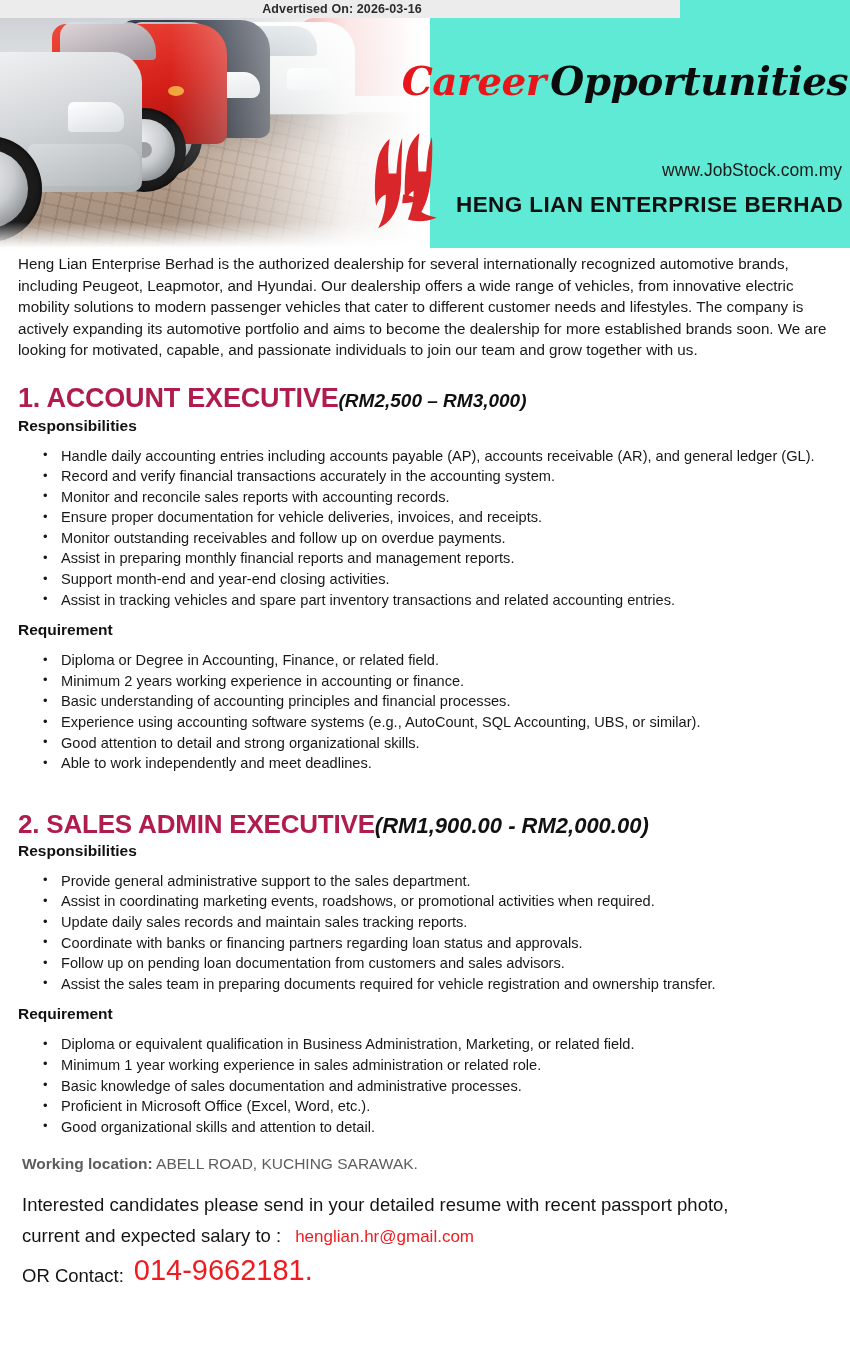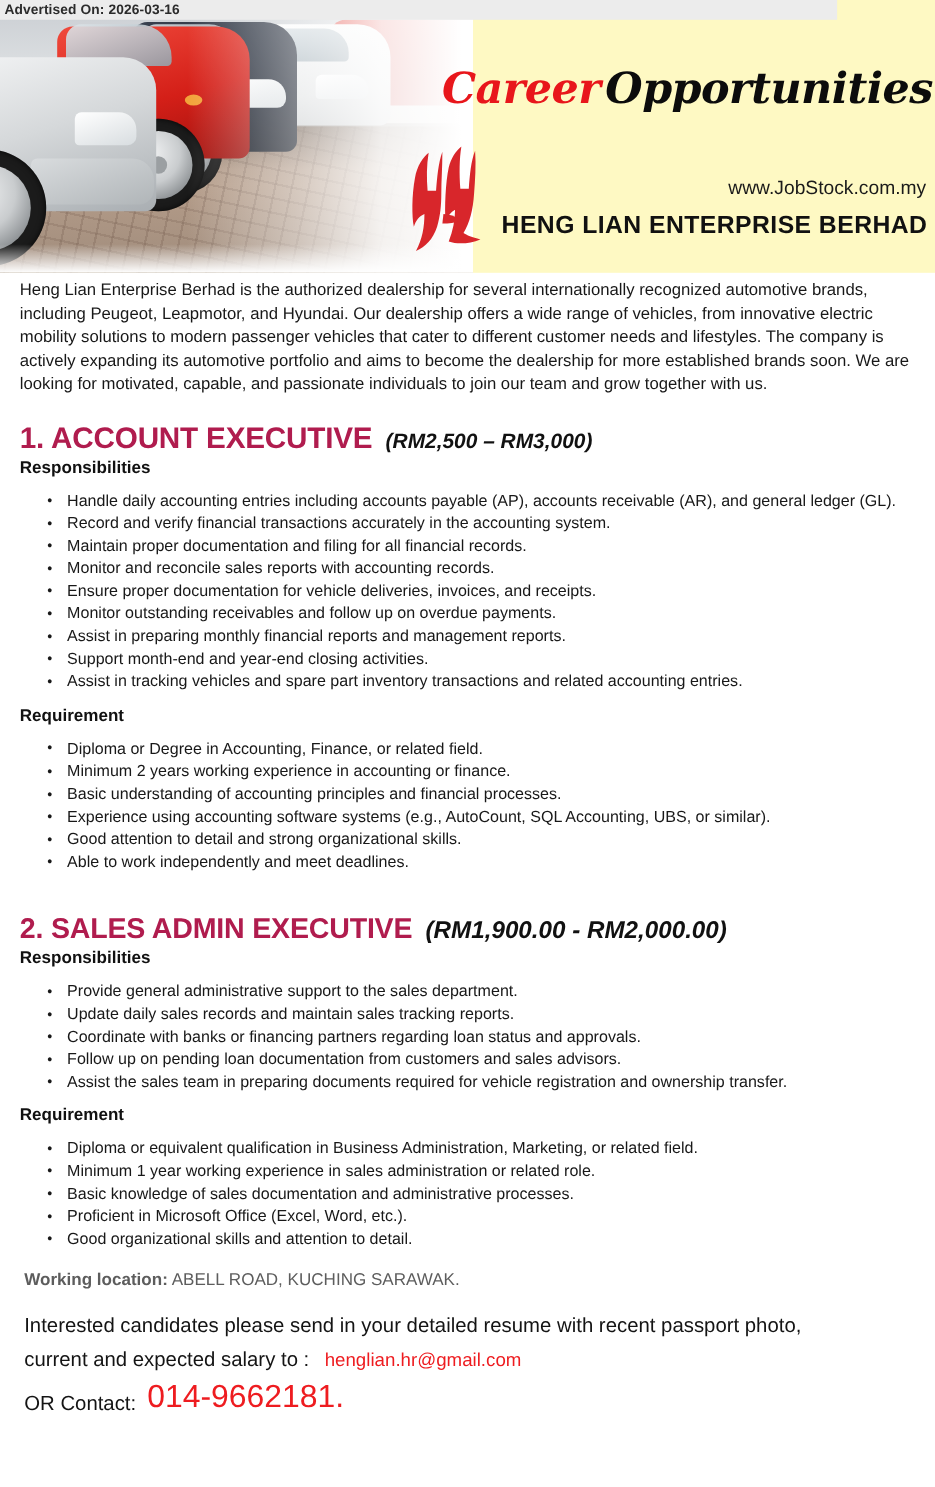--- a/index.html
+++ b/index.html
@@ -13,44 +13,45 @@
     font-family: "Liberation Sans", sans-serif;
     color: #111111;
     overflow: hidden;
     position: relative;
   }
 
   
   .ad-banner {
     position: absolute;
     top: 0; left: 0;
-    width: 761px;
+    width: 680px;
     height: 18px;
     background: #ececec;
     z-index: 30;
     display: flex;
     align-items: center;
+    justify-content: center;
   }
   .ad-banner-text {
     font-size: 12.5px;
     font-weight: bold;
     color: #2b2b2b;
     padding-left: 4px;
     letter-spacing: 0.1px;
     line-height: 18px;
     white-space: nowrap;
   }
 
   
   .header {
     position: relative;
     width: 850px;
     height: 248px;
     overflow: hidden;
-    background: #fef9c3;
+    background: #5eead4;
   }
 
   
   .photo {
     position: absolute;
     top: 0; left: 0;
     width: 430px;
     height: 248px;
     overflow: hidden;
     background: #b9b2aa;
@@ -182,21 +183,20 @@
 
   .job {
     margin: 0 18px;
   }
   .job.first { margin-top: 22px; }
   .job.second { margin-top: 35px; }
 
   .job-title-row {
     display: flex;
     align-items: baseline;
-    gap: 12px;
   }
   .job-title {
     font-size: 27px;
     font-weight: bold;
     color: #b01c4e;
     letter-spacing: -0.2px;
     white-space: nowrap;
   }
   .job-salary {
     font-size: 19px;
@@ -353,21 +353,20 @@
 
 <div class="job first">
   <div class="job-title-row">
     <div class="job-title">1. ACCOUNT EXECUTIVE</div>
     <div class="job-salary">(RM2,500 – RM3,000)</div>
   </div>
   <div class="section-head">Responsibilities</div>
   <ul class="bullets">
     <li>Handle daily accounting entries including accounts payable (AP), accounts receivable (AR), and general ledger (GL).</li>
     <li>Record and verify financial transactions accurately in the accounting system.</li>
-    <li>Maintain proper documentation and filing for all financial records.</li>
     <li>Monitor and reconcile sales reports with accounting records.</li>
     <li>Ensure proper documentation for vehicle deliveries, invoices, and receipts.</li>
     <li>Monitor outstanding receivables and follow up on overdue payments.</li>
     <li>Assist in preparing monthly financial reports and management reports.</li>
     <li>Support month-end and year-end closing activities.</li>
     <li>Assist in tracking vehicles and spare part inventory transactions and related accounting entries.</li>
   </ul>
   <div class="section-head">Requirement</div>
   <ul class="bullets">
     <li>Diploma or Degree in Accounting, Finance, or related field.</li>
@@ -380,20 +379,21 @@
 </div>
 
 <div class="job second">
   <div class="job-title-row">
     <div class="job-title">2. SALES ADMIN EXECUTIVE</div>
     <div class="job-salary">(RM1,900.00 - RM2,000.00)</div>
   </div>
   <div class="section-head">Responsibilities</div>
   <ul class="bullets">
     <li>Provide general administrative support to the sales department.</li>
+    <li>Assist in coordinating marketing events, roadshows, or promotional activities when required.</li>
     <li>Update daily sales records and maintain sales tracking reports.</li>
     <li>Coordinate with banks or financing partners regarding loan status and approvals.</li>
     <li>Follow up on pending loan documentation from customers and sales advisors.</li>
     <li>Assist the sales team in preparing documents required for vehicle registration and ownership transfer.</li>
   </ul>
   <div class="section-head">Requirement</div>
   <ul class="bullets">
     <li>Diploma or equivalent qualification in Business Administration, Marketing, or related field.</li>
     <li>Minimum 1 year working experience in sales administration or related role.</li>
     <li>Basic knowledge of sales documentation and administrative processes.</li>

